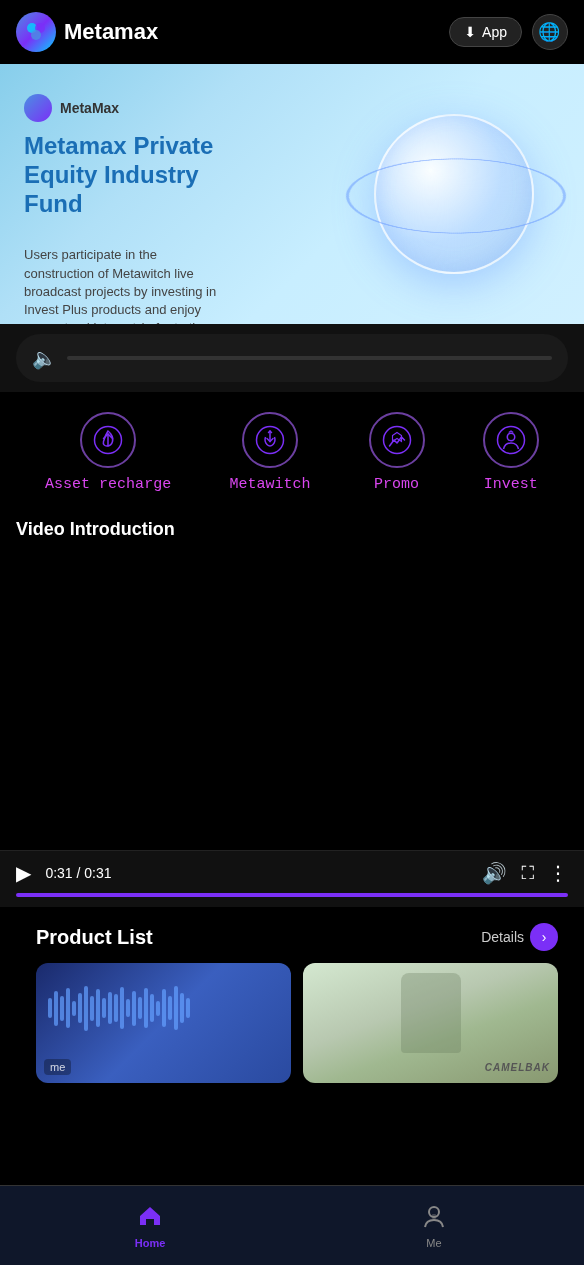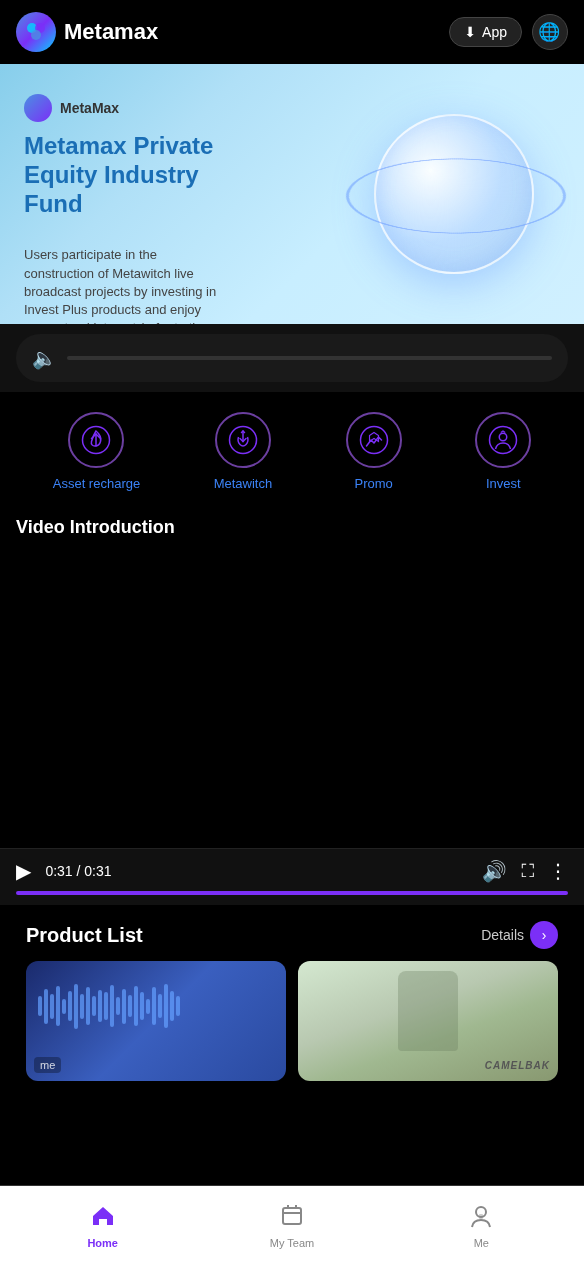--- a/index.html
+++ b/index.html
@@ -191,22 +191,23 @@
       width: 56px;
       height: 56px;
       border-radius: 50%;
       border: 2px solid #6b3fa0;
       display: flex;
       align-items: center;
       justify-content: center;
       background: transparent;
     }
     .action-label {
-      font-size: 13px;
-      color: #3b82f6;
+      font-size: 15px;
+      color: #d946ef;
+      font-family: Liberation Mono, monospace;
     }
 
     
     .action-svg {
       width: 30px;
       height: 30px;
     }
 
     
     .section-title {
@@ -262,20 +263,21 @@
       height: 4px;
       background: #7b2ff7;
       border-radius: 2px;
       margin-top: 4px;
     }
 
     
     .product-list-section {
       background: #000;
       padding: 0 10px 16px;
+      margin-left: 10px;
     }
     .product-list-header {
       display: flex;
       justify-content: space-between;
       align-items: center;
       padding: 16px 16px 12px;
     }
     .product-list-title {
       font-size: 20px;
       font-weight: bold;
@@ -357,21 +359,21 @@
       letter-spacing: 1px;
     }
 
     
     .bottom-nav {
       position: fixed;
       bottom: 0;
       left: 0;
       width: 584px;
       height: 80px;
-      background: #ffffff;
+      background: #0f172a;
       border-top: 1px solid #333;
       display: flex;
       justify-content: space-around;
       align-items: center;
       padding: 0 8px;
       z-index: 200;
     }
     .nav-item {
       display: flex;
       flex-direction: column;
@@ -566,31 +568,20 @@
     <div>
       <svg width="26" height="26" viewBox="0 0 26 26" fill="none">
         <path d="M3 13 L13 4 L23 13 L23 22 L17 22 L17 16 L9 16 L9 22 L3 22 Z" fill="#7b2ff7"></path>
       </svg>
     </div>
     <span class="nav-label active">Home</span>
   </div>
 
 
 
-  <div class="nav-item">
-    <div>
-      <svg width="26" height="26" viewBox="0 0 26 26" fill="none">
-        <rect x="4" y="5" width="18" height="16" rx="2" stroke="#888" stroke-width="2" fill="none"></rect>
-        <line x1="4" y1="10" x2="22" y2="10" stroke="#888" stroke-width="2"></line>
-        <line x1="9" y1="5" x2="9" y2="2" stroke="#888" stroke-width="2"></line>
-        <line x1="17" y1="5" x2="17" y2="2" stroke="#888" stroke-width="2"></line>
-      </svg>
-    </div>
-    <span class="nav-label">My Team</span>
-  </div>
 
   <div class="nav-item">
     <div>
       <svg width="26" height="26" viewBox="0 0 26 26" fill="none">
         <circle cx="13" cy="9" r="5" stroke="#888" stroke-width="2"></circle>
         <path d="M4 24 Q5 17 13 17 Q21 17 22 24" stroke="#888" stroke-width="2" fill="none"></path>
         <rect x="11" y="11" width="4" height="5" rx="1" fill="#888" opacity="0.4"></rect>
       </svg>
     </div>
     <span class="nav-label">Me</span>

